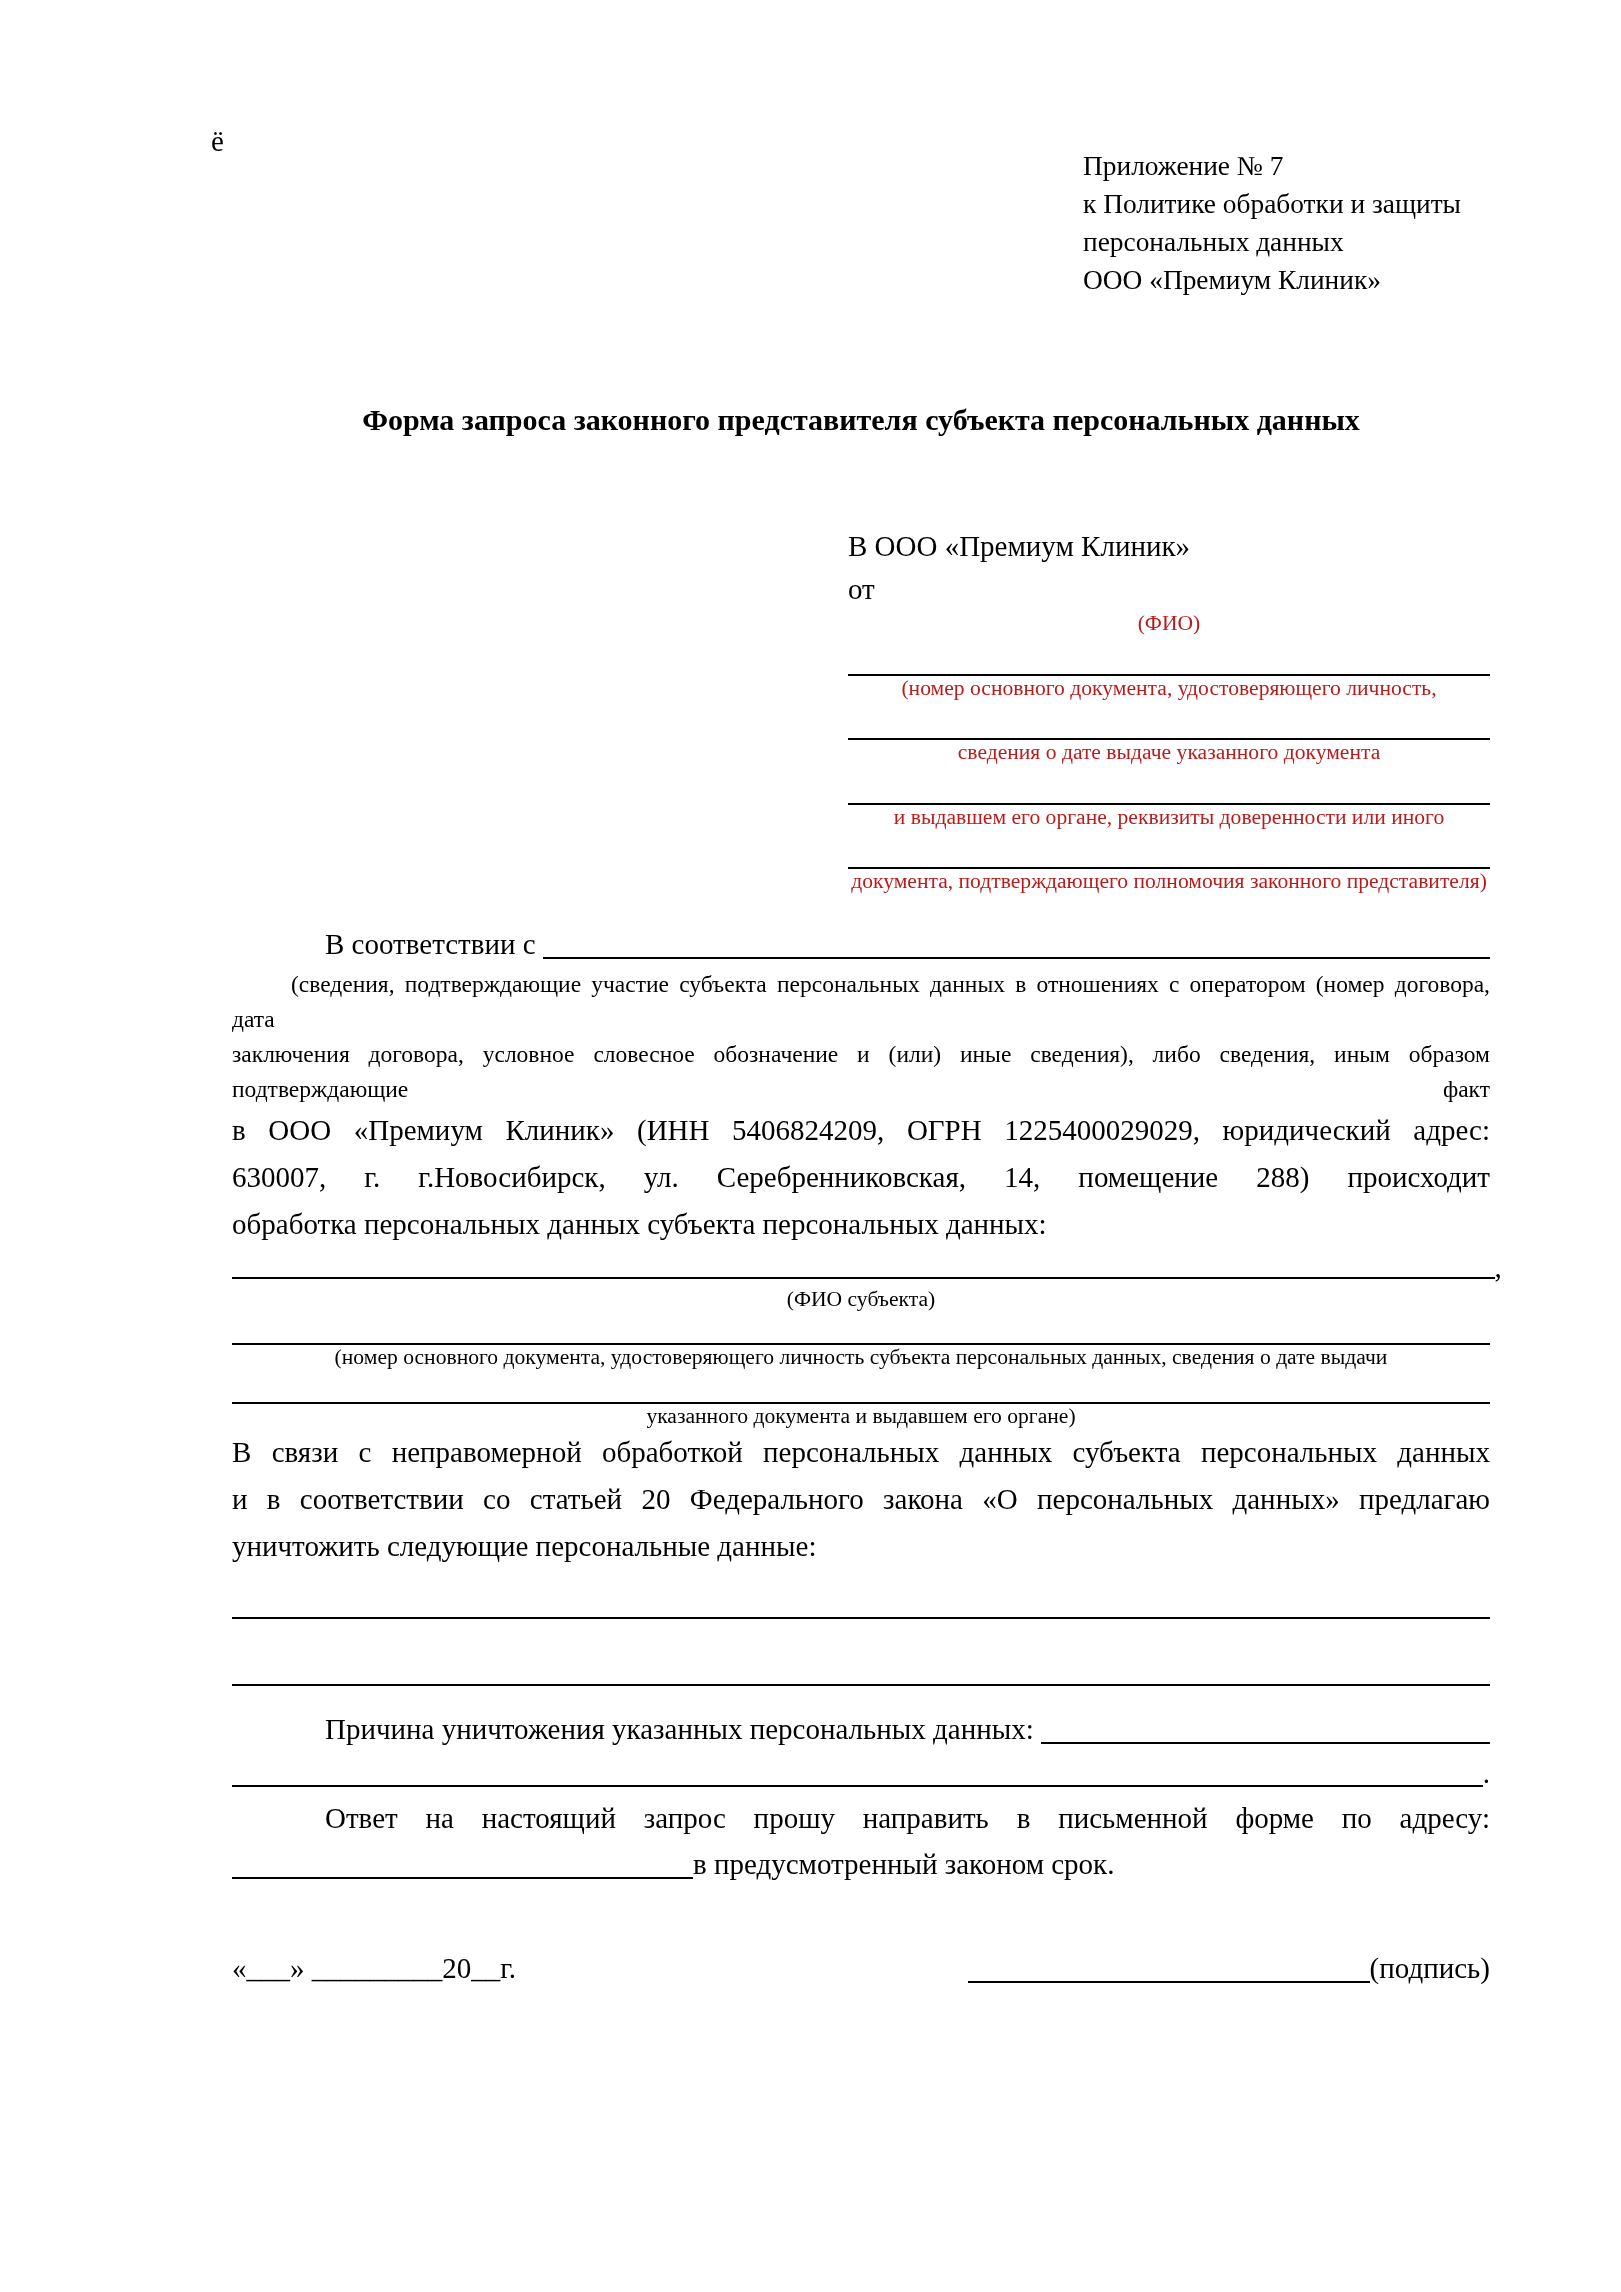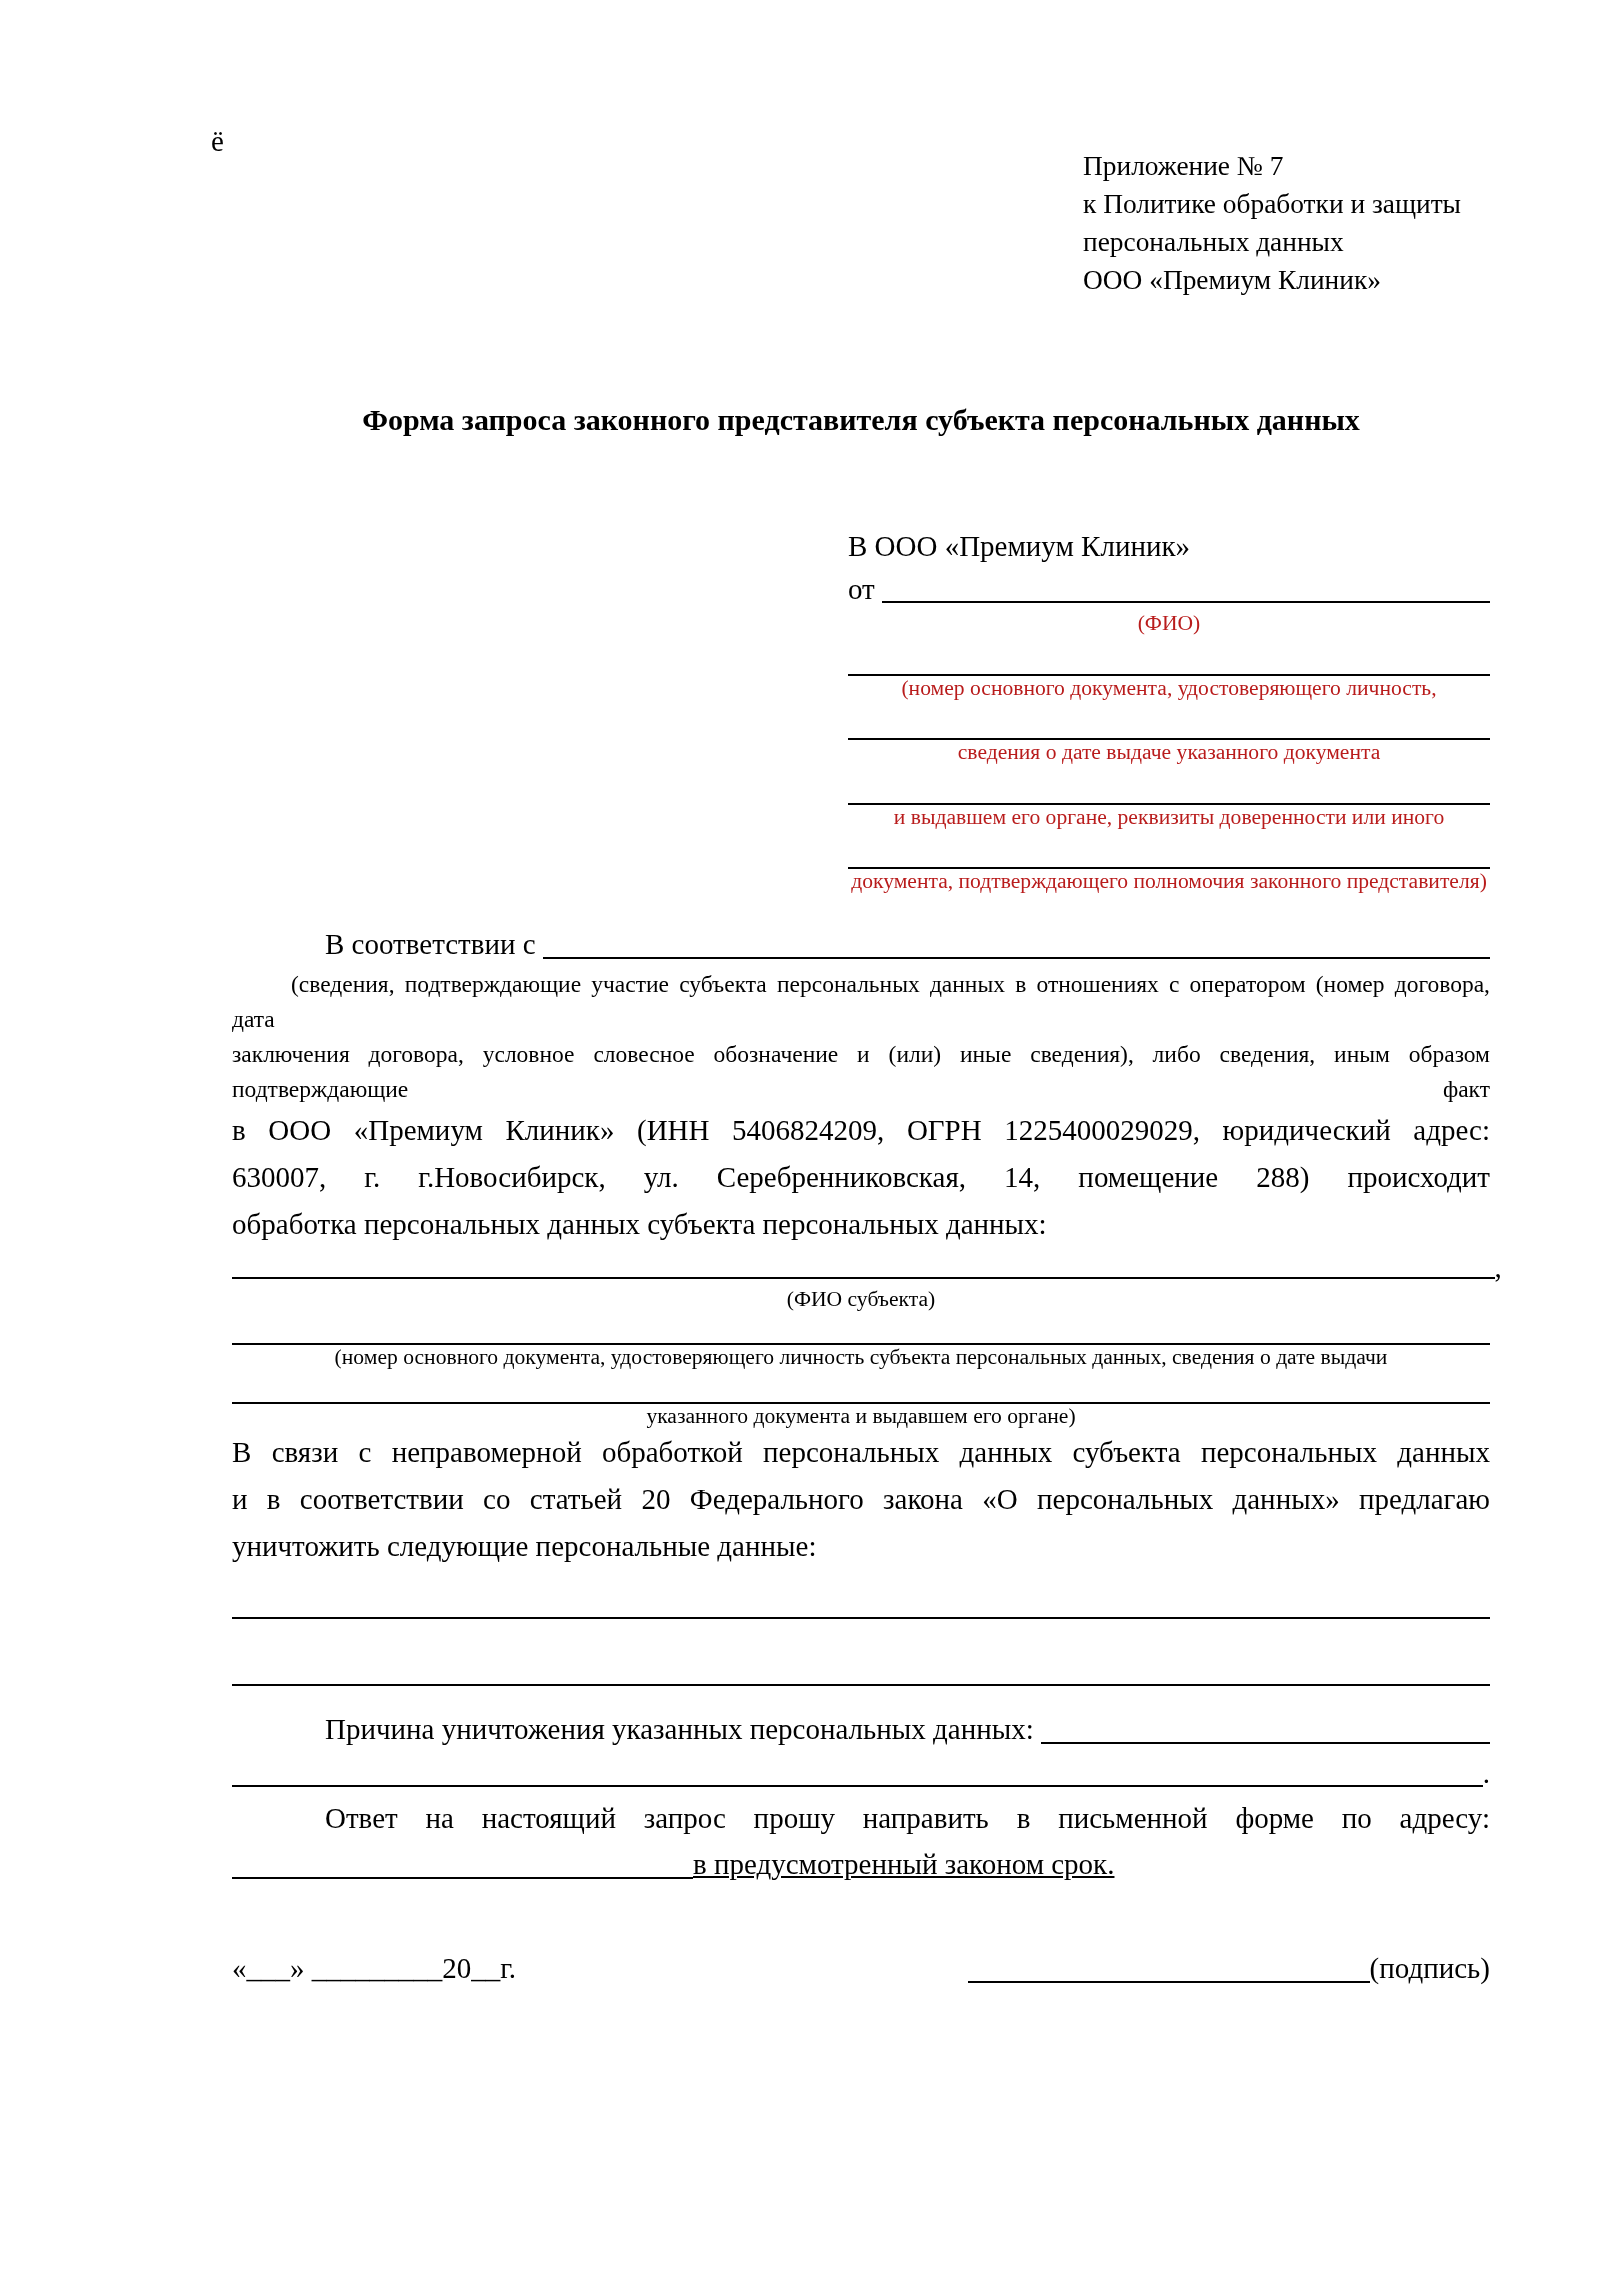--- a/index.html
+++ b/index.html
@@ -14,21 +14,21 @@
     color:#000;
   }
   .stray{position:absolute;left:211px;top:125px;font-size:29px;}
   
   .appendix{margin-top:147px;margin-left:851px;font-size:27.4px;line-height:38px;}
   
   .title{margin-top:98px;text-align:center;font-weight:bold;font-size:30px;line-height:46px;}
   
   .addr{margin-top:82px;margin-left:616px;width:642px;font-size:29px;}
   .addr .to{height:43px;line-height:43px;}
-  .from-row{display:flex;height:43px;line-height:43px;}
+  .from-row{display:flex;height:43px;line-height:43px;flex-direction:column;}
   .from-row .lead{white-space:pre;}
   .fill{flex:1 1 auto;border-bottom:2.9px solid #000;align-self:flex-end;margin-bottom:7.8px;}
   .cap{font-size:21.6px;line-height:25.5px;height:25.5px;text-align:center;color:#b91c1c;}
   .a-spacer{height:37px;border-bottom:2.9px solid #000;}
   
   .row{display:flex;font-size:29px;height:45px;line-height:45px;}
   .row .lead{white-space:pre;}
   .indent{padding-left:93px;}
   .acc-row{margin-top:27px;}
   .smallcap{font-size:23.5px;line-height:35px;}
@@ -37,21 +37,21 @@
   .body-par{font-size:29px;line-height:47px;}
   .first-ind{text-indent:59px;}
   .comma-row{display:flex;height:39px;line-height:39px;font-size:29px;margin-right:-11.8px;}
   .m-spacer{height:31px;border-bottom:2.9px solid #000;}
   .cap-wide{font-size:21.6px;line-height:25.5px;height:25.5px;text-align:center;}
   .blank1{height:47px;border-bottom:2.9px solid #000;}
   .blank2{height:65px;border-bottom:2.9px solid #000;}
   .reason-row{margin-top:21px;}
   .period-row{display:flex;height:43px;line-height:43px;font-size:29px;}
   .resp{font-size:29px;line-height:47px;text-indent:93px;text-align:justify;text-align-last:justify;}
-  .tail-row{display:flex;height:45px;line-height:45px;font-size:29px;text-decoration:underline;}
+  .tail-row{display:flex;height:45px;line-height:45px;font-size:29px;}
   .tail-rule{width:461px;border-bottom:2.9px solid #000;align-self:flex-end;margin-bottom:7.8px;}
   
   .footer{margin-top:59px;display:flex;justify-content:space-between;font-size:29px;height:45px;line-height:45px;}
   .sig{display:flex;}
   .sig-rule{width:402px;border-bottom:2.9px solid #000;align-self:flex-end;margin-bottom:7.8px;}
 </style>
 </head>
 <body>
 
 <div class="page">

